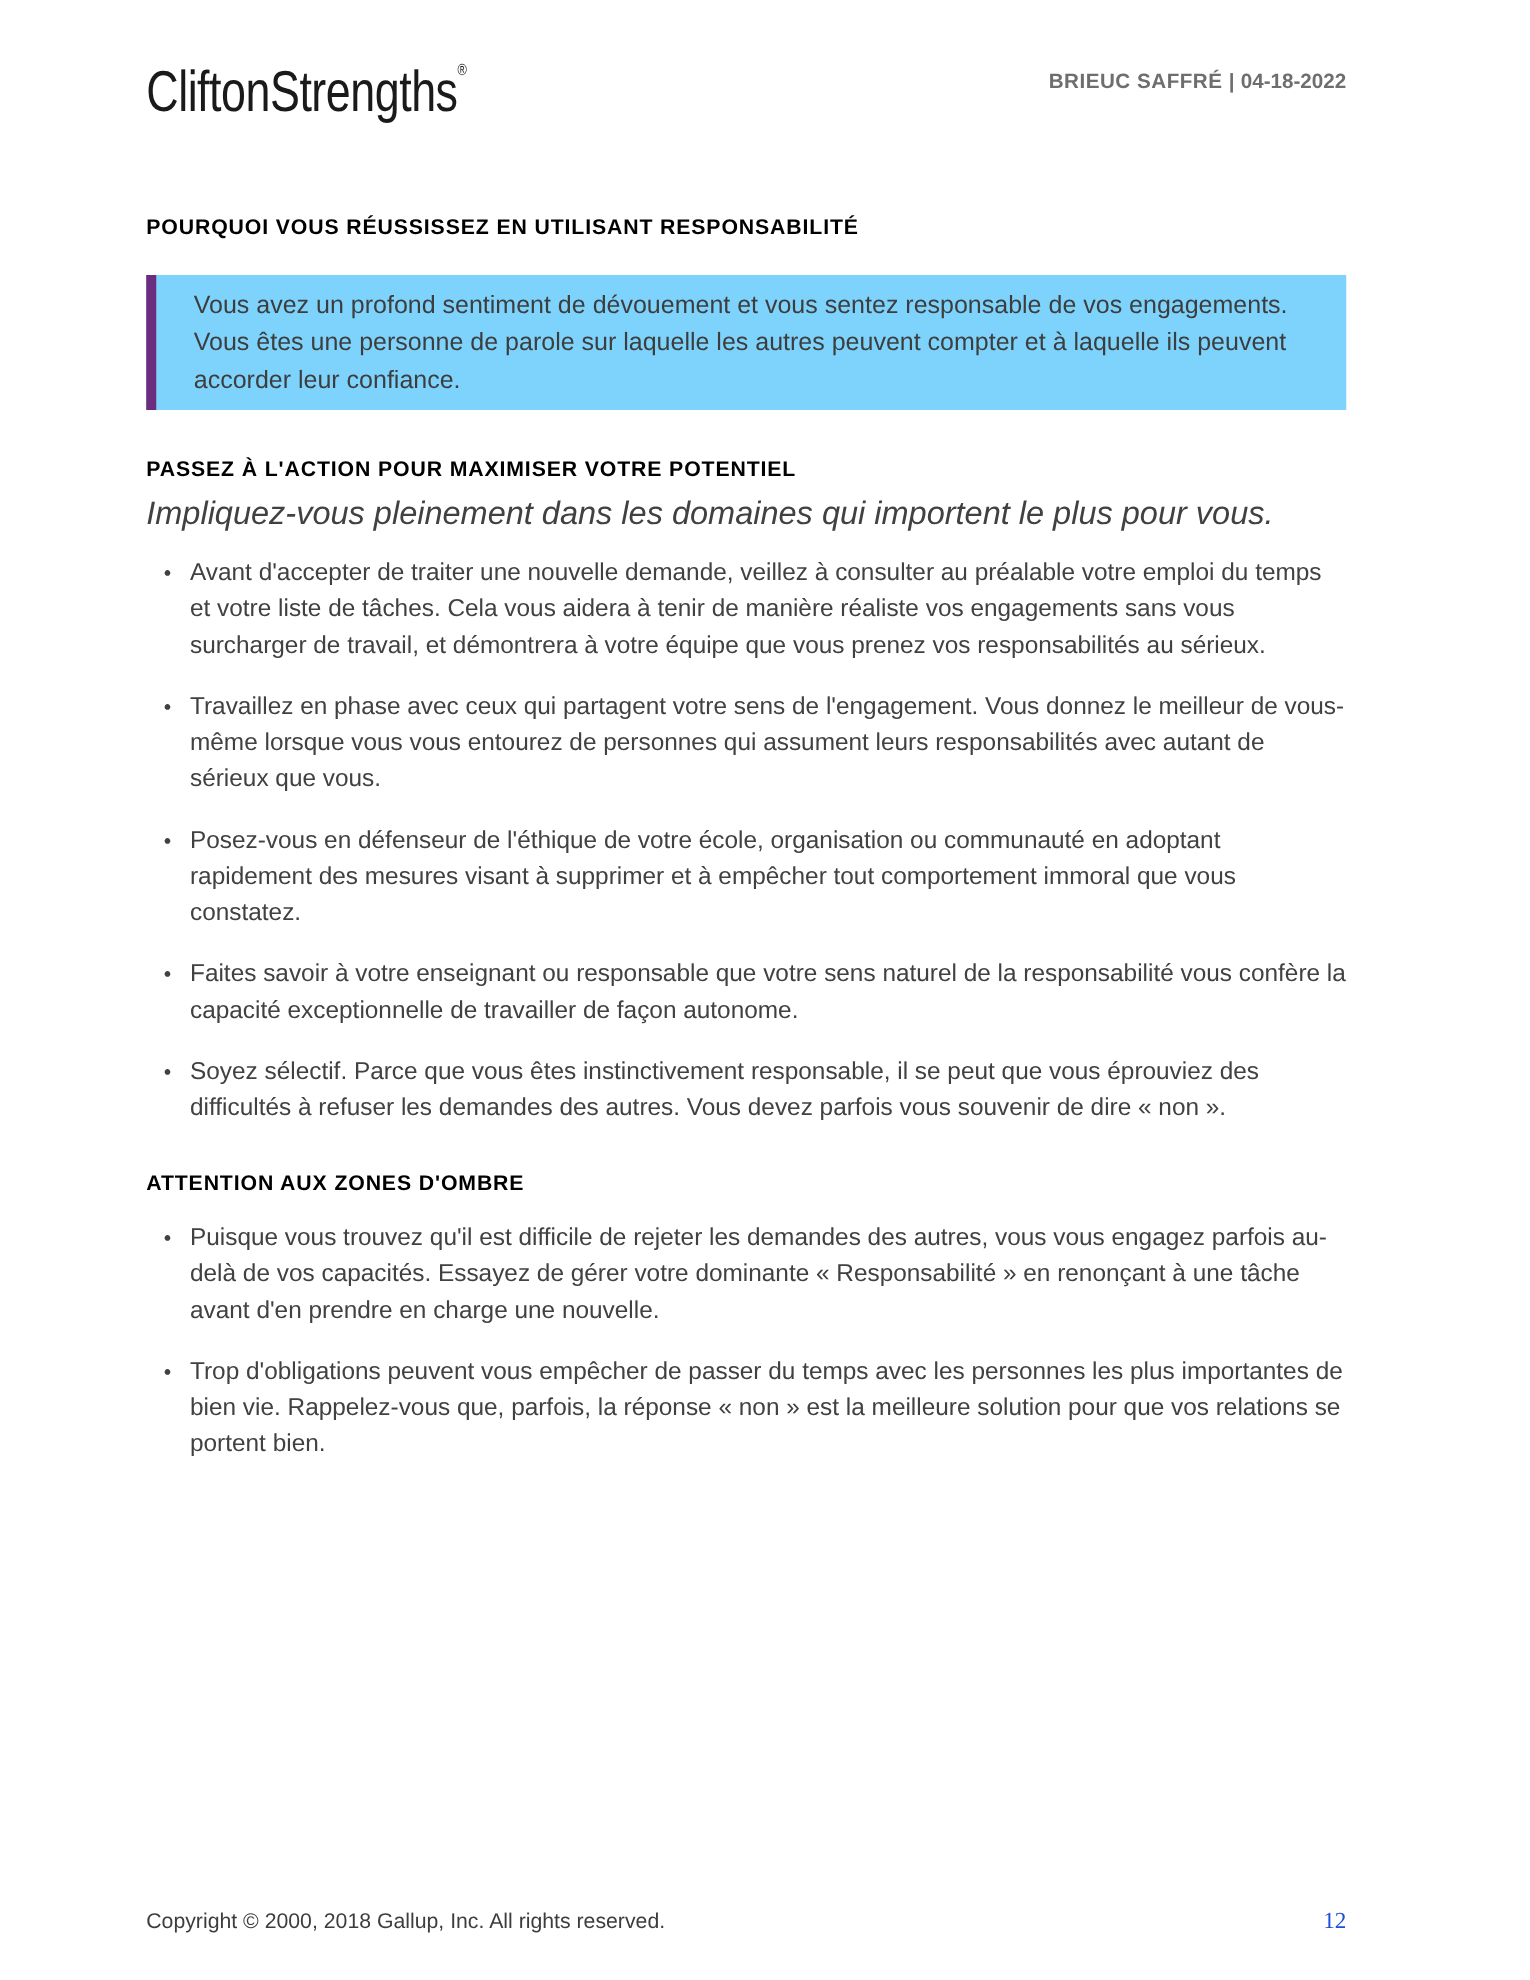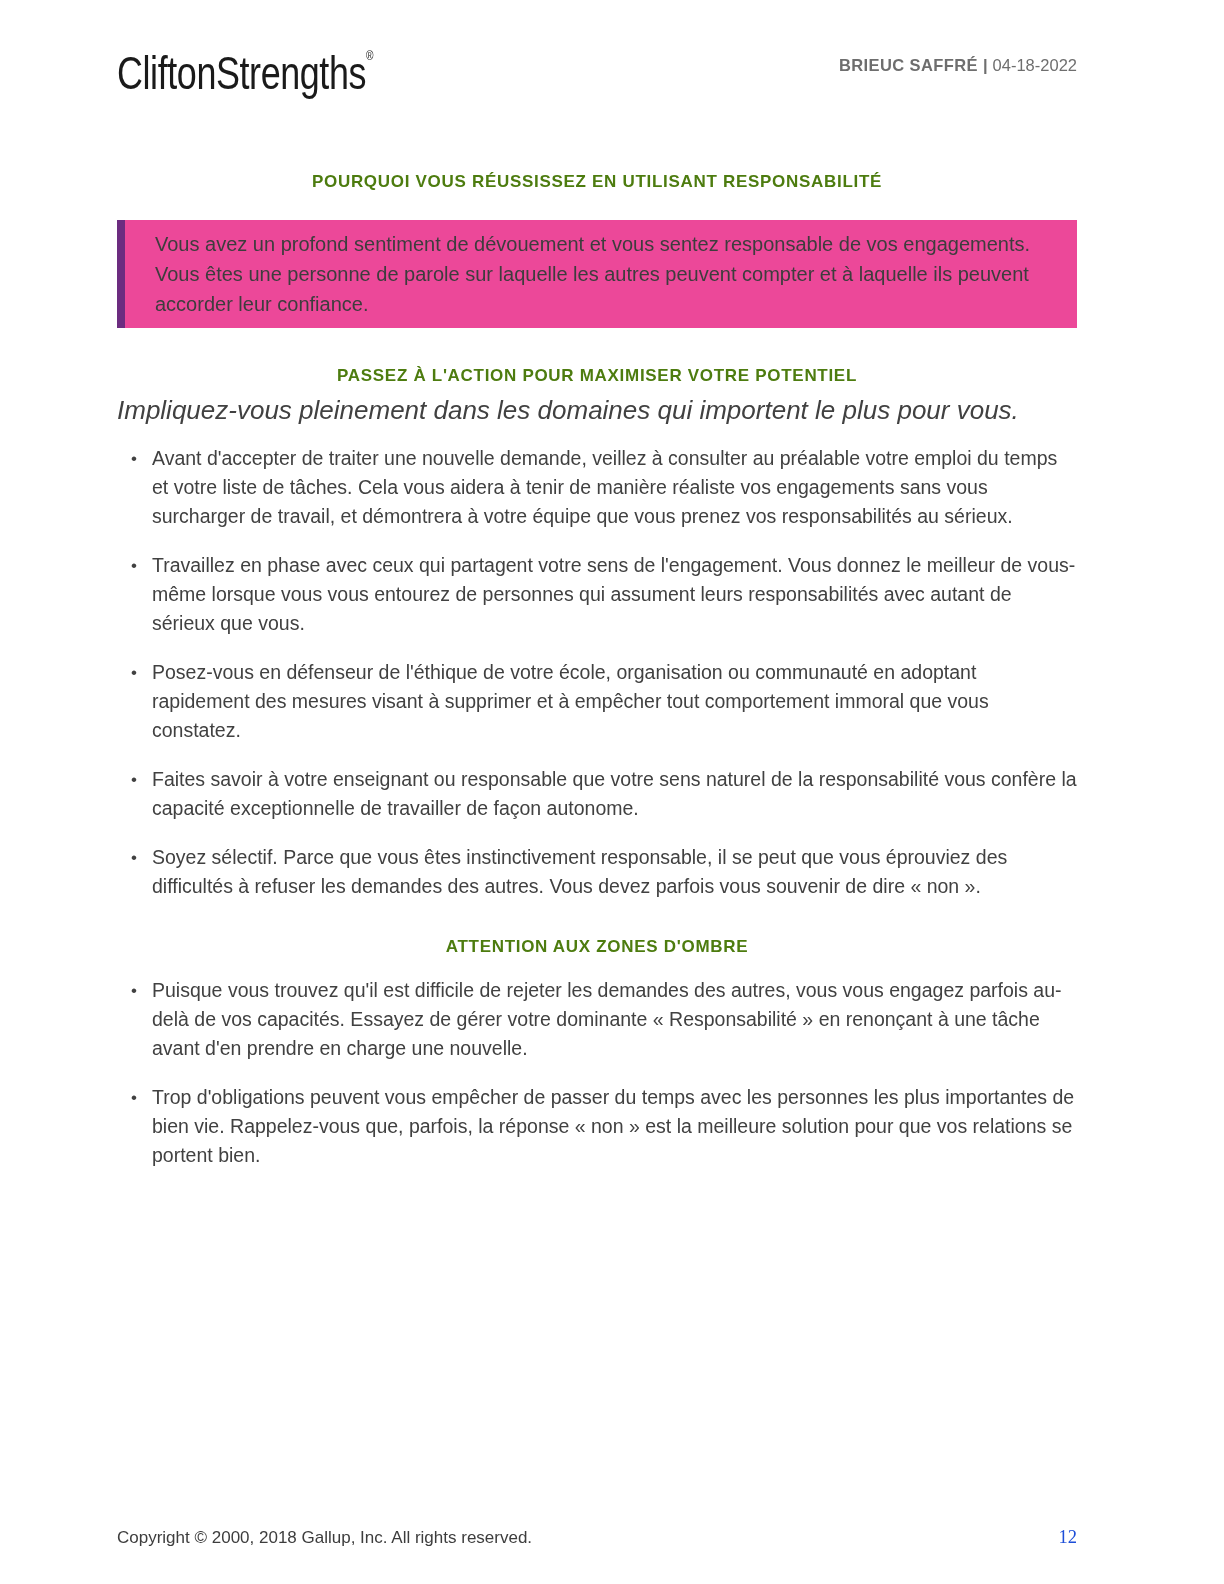--- a/index.html
+++ b/index.html
@@ -41,38 +41,37 @@
     top: 2px;
     color: #1a1a1a;
   }
   .header-meta {
     margin-top: 10px;
     font-size: 16.5px;
     color: #6e6e6e;
     white-space: nowrap;
   }
   .header-meta .person { font-weight: 700; letter-spacing: 0.4px; }
-  .header-meta .date { font-weight: 400; }
+  .header-meta .date { font-weight: 700; }
   
   .content {
     margin: 0 111px 0 117px; 
   }
   h2.section-heading {
     font-size: 17px;
     font-weight: 700;
     letter-spacing: 0.7px;
-    color: #4d7c0f;
-    text-align: center;
+    color: #000000;
   }
   .heading-why    { margin-top: 72px; }
   .heading-action { margin-top: 38px; }
   .heading-blind  { margin-top: 36px; }
   .quote-box {
     margin-top: 28px;
-    background: #ec4899;
+    background: #7dd3fc;
     border-left: 8px solid #6c2c80;
     padding: 9px 26px 9px 30px;
     font-size: 20px;
     line-height: 30px;
     color: #3d3d3d;
   }
   .intro-italic {
     margin-top: 10px;
     font-size: 26px;
     font-style: italic;

